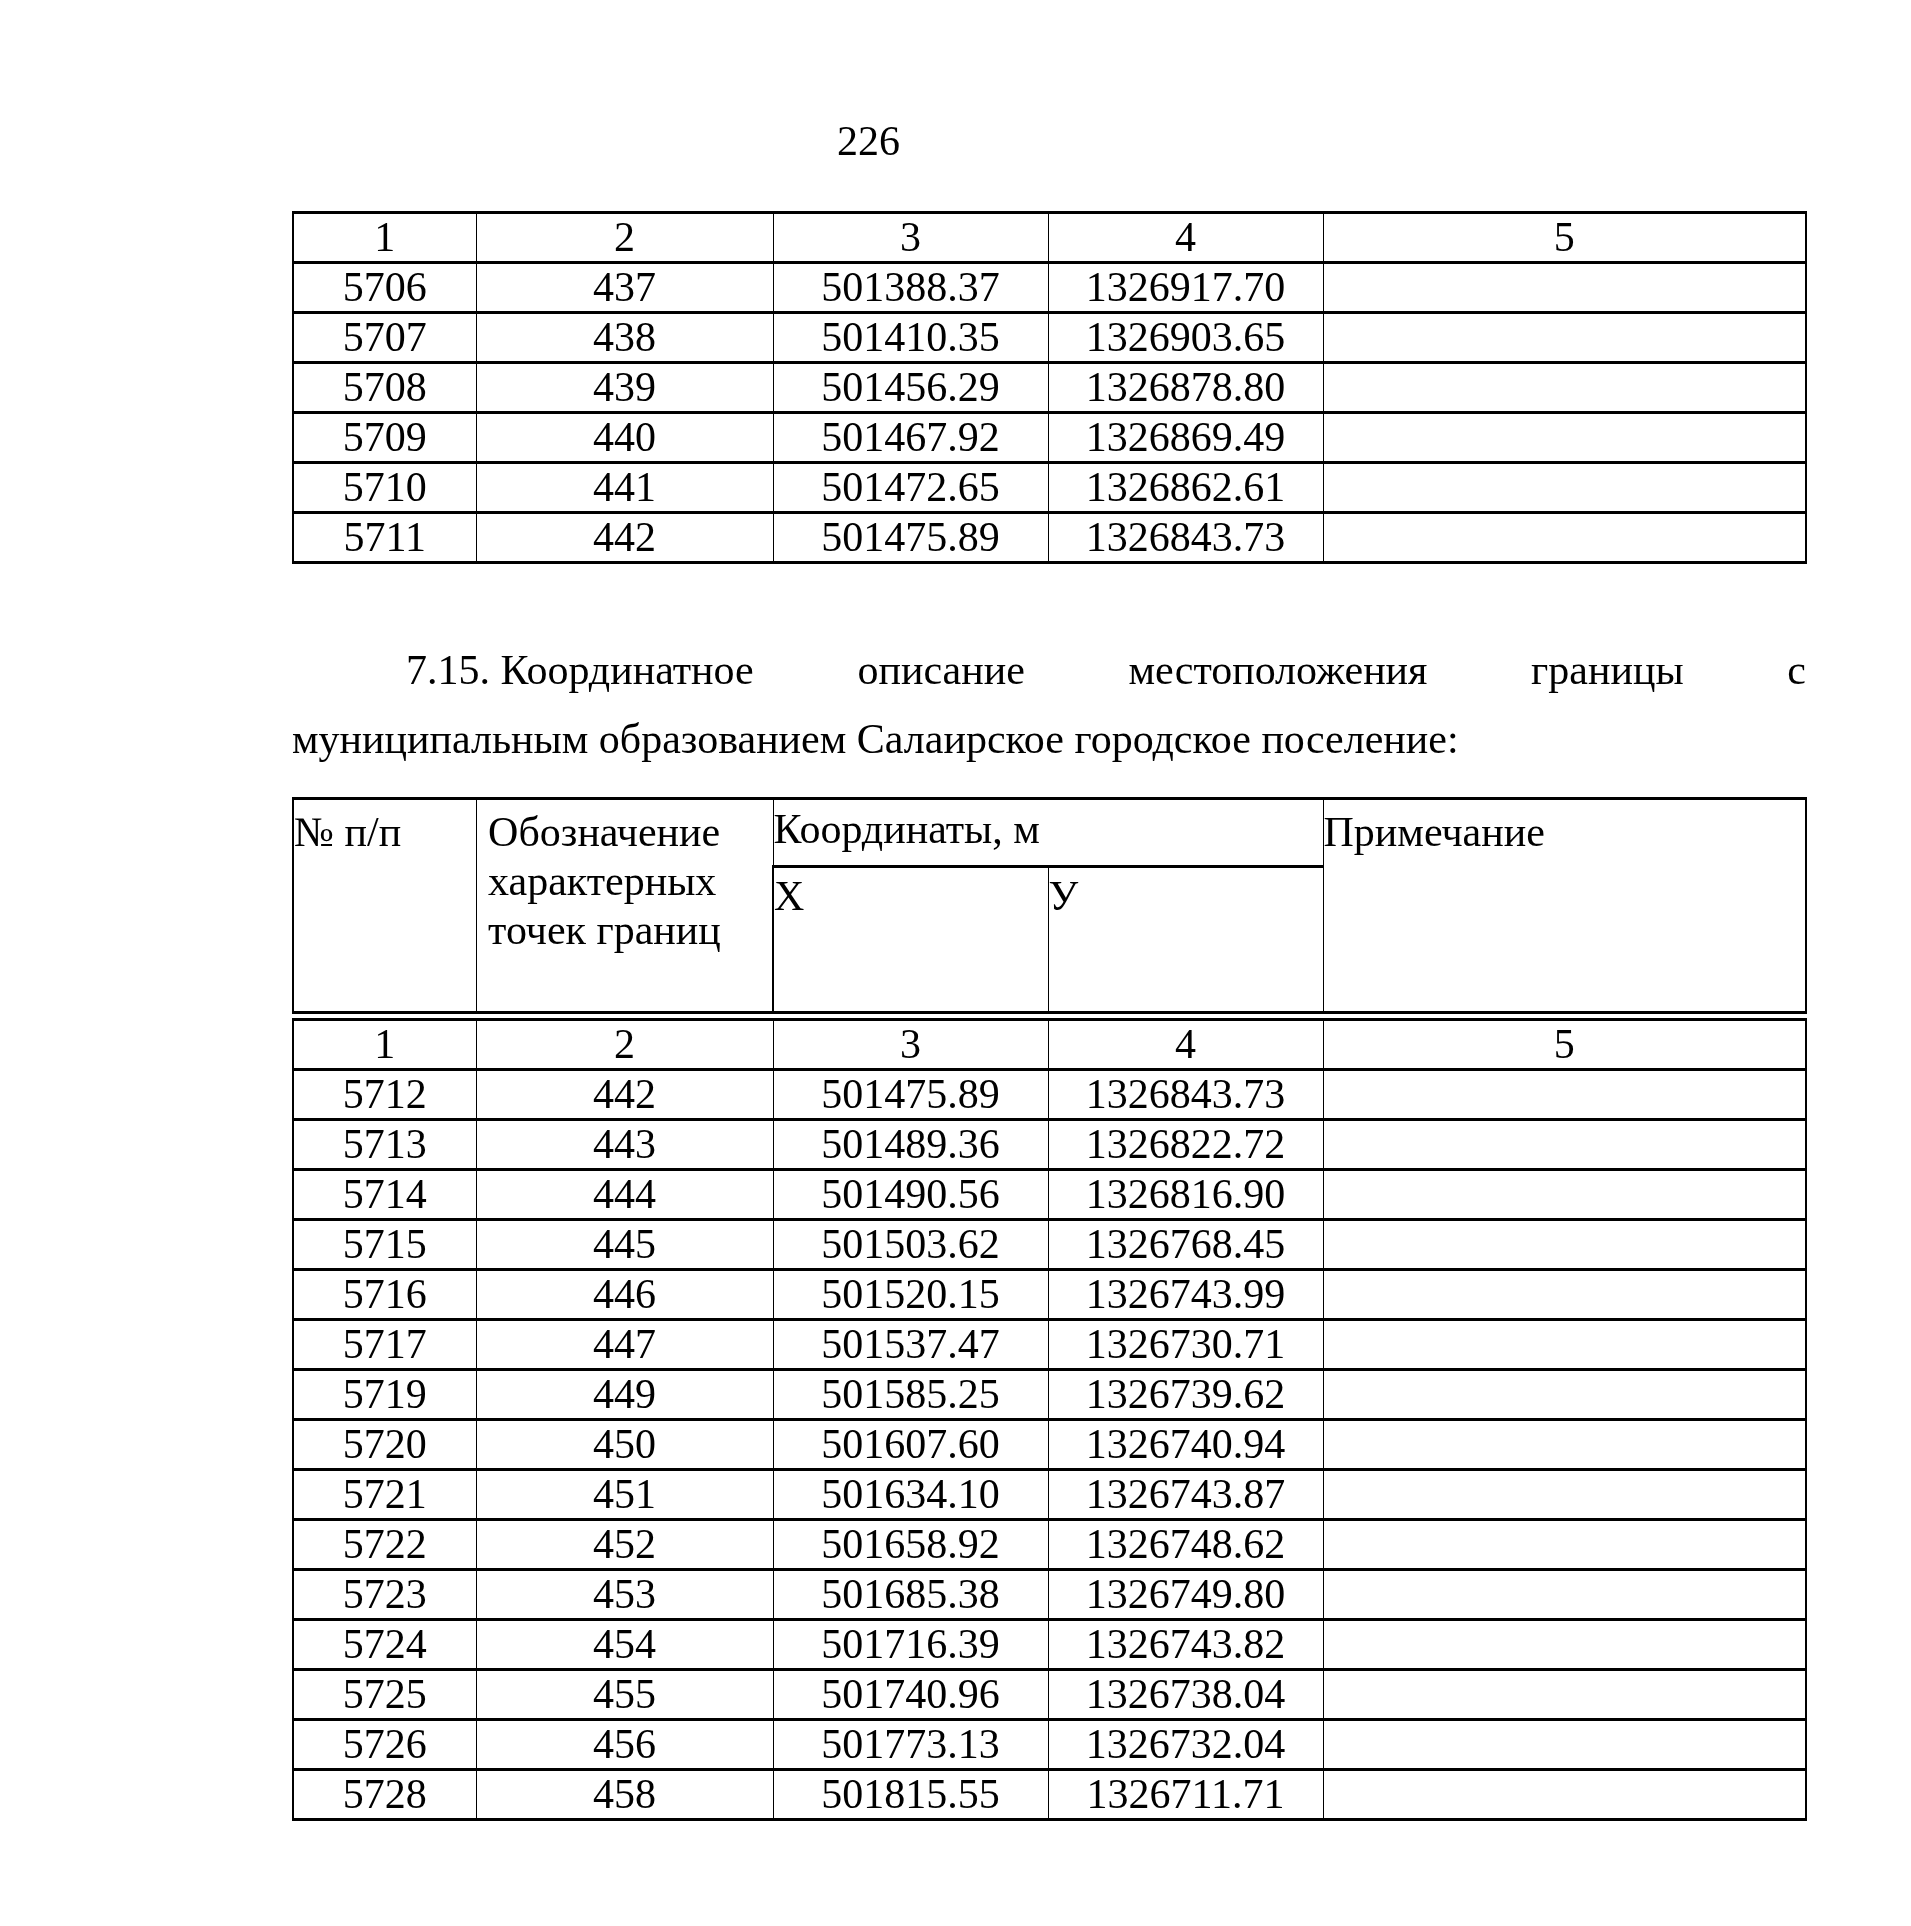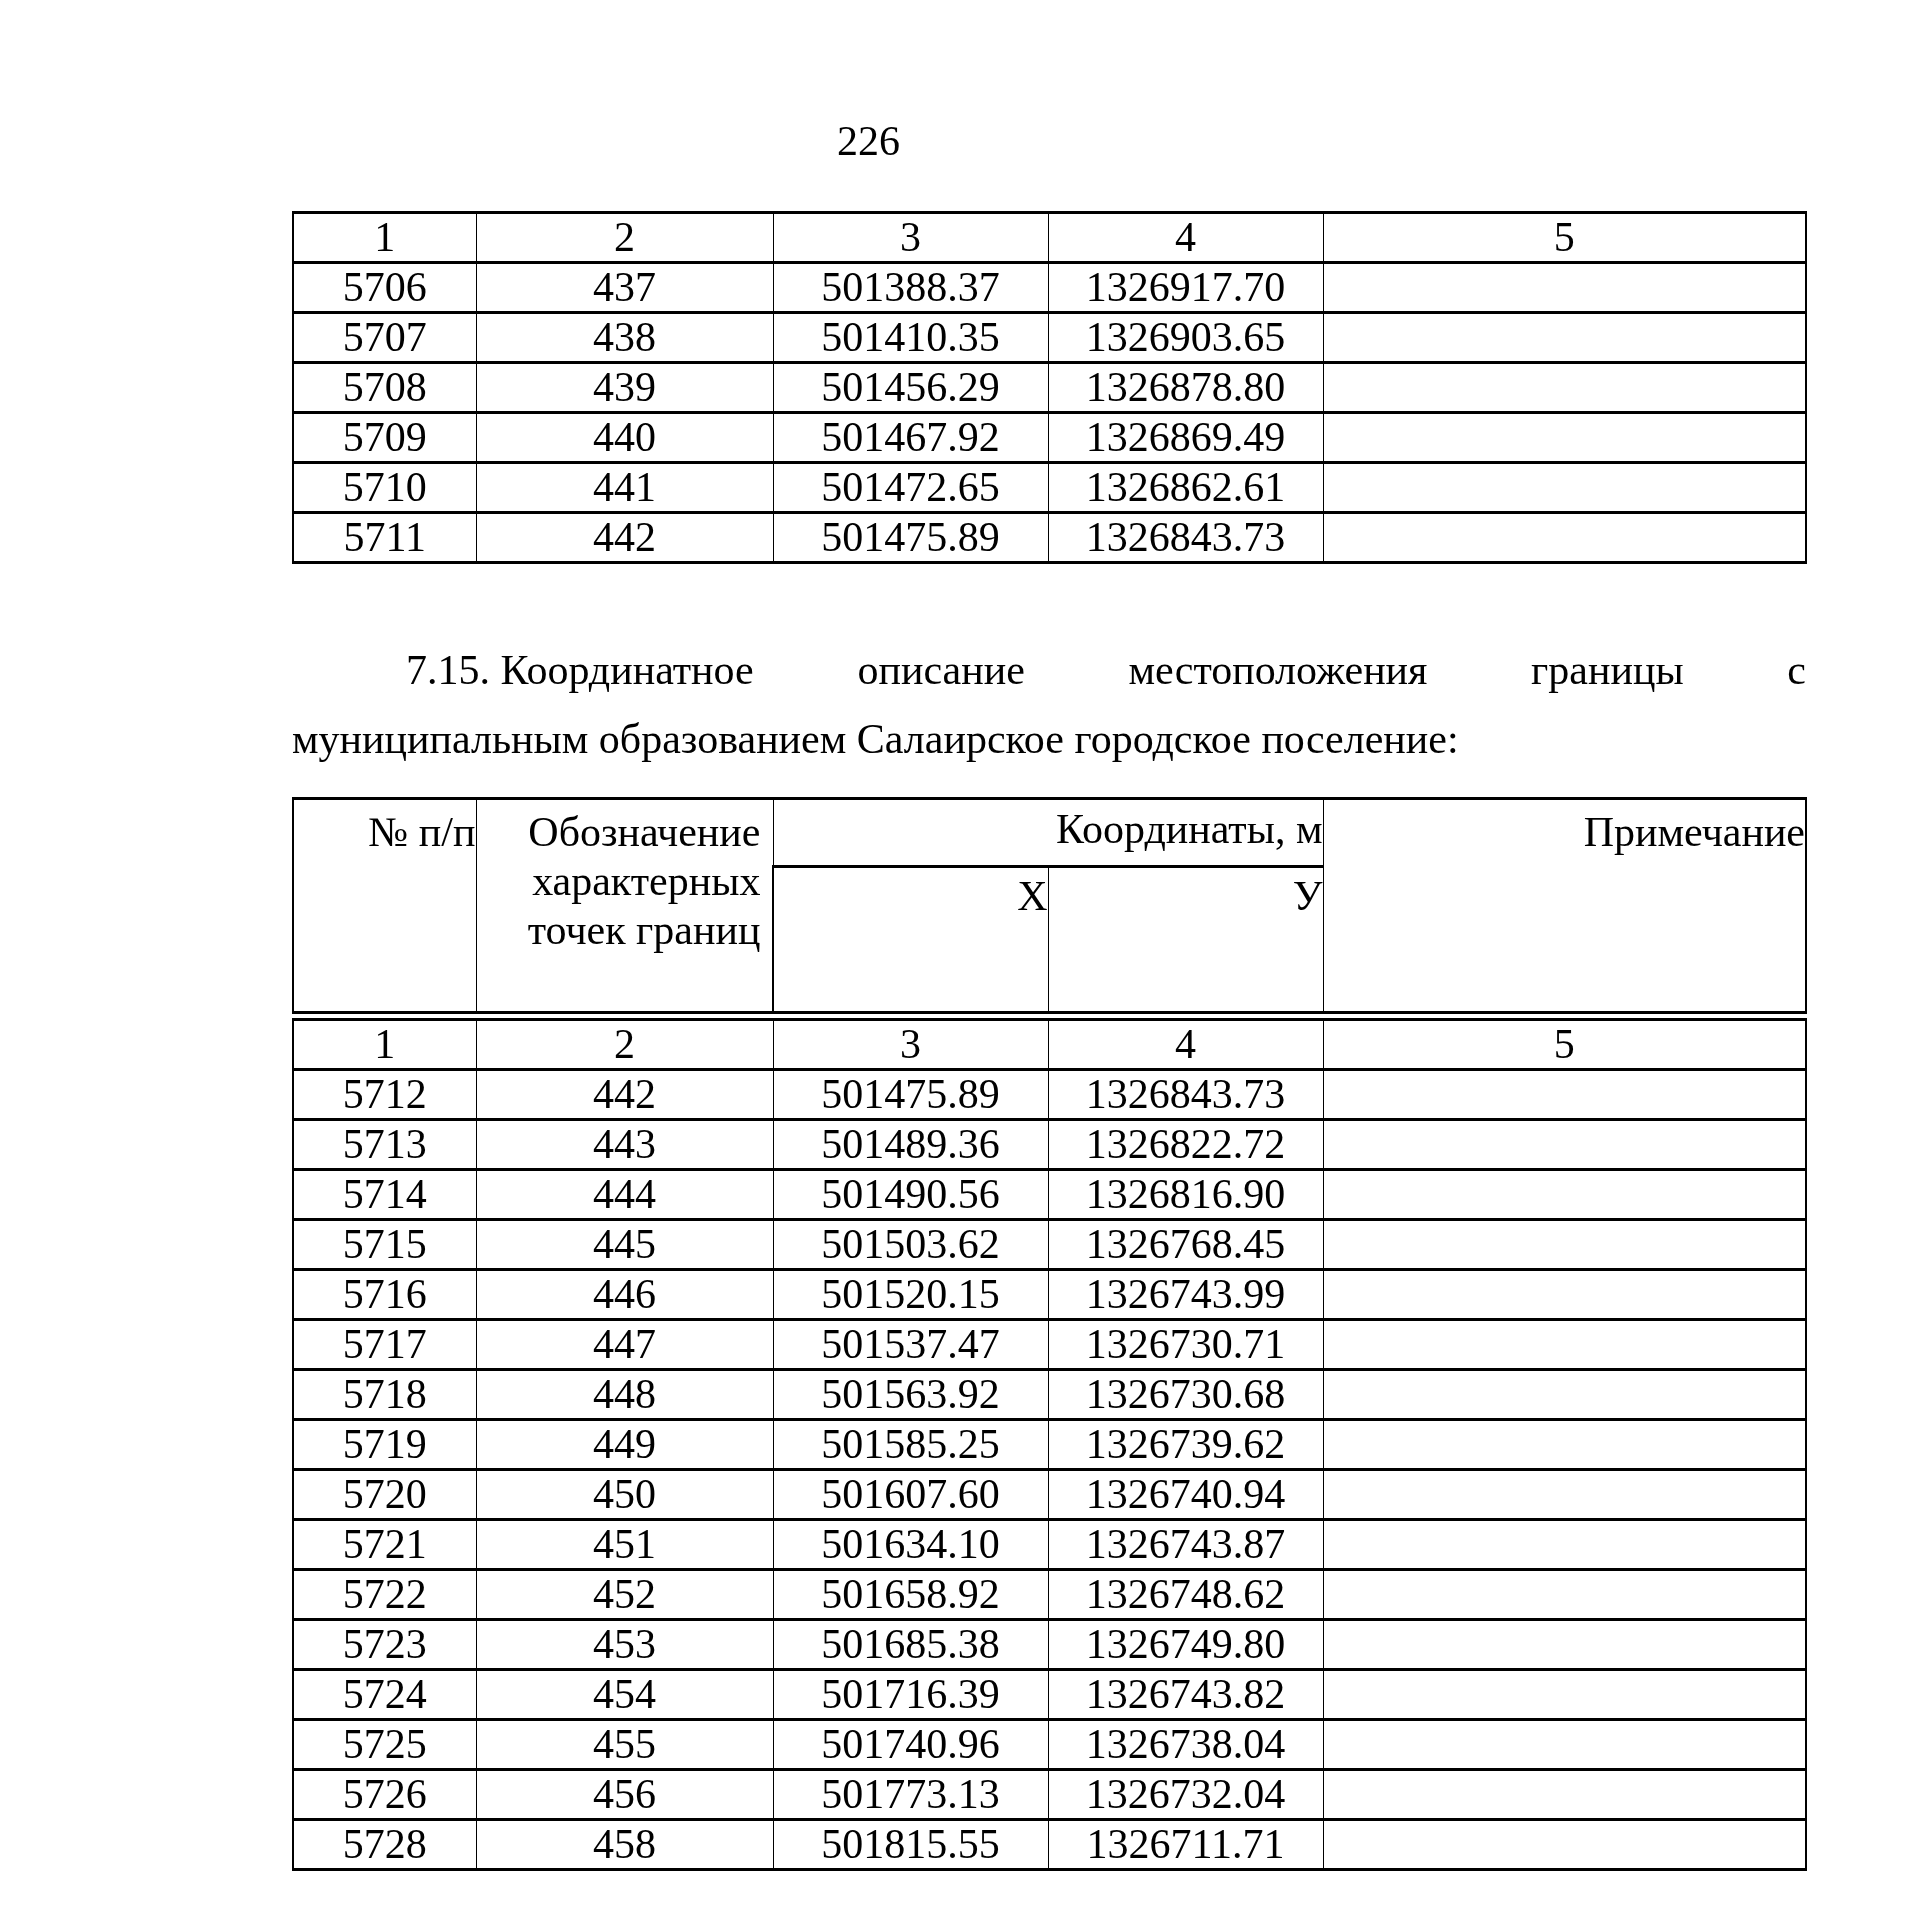--- a/index.html
+++ b/index.html
@@ -29,21 +29,21 @@
     position: absolute; left: 292px; width: 1514px; top: 636px;
     font-size: 42px; line-height: 69px;
   }
   .para .line1 { display: flex; justify-content: space-between; padding-left: 114px; align-items: flex-end; }
   .para .line2 { display: block; }
   #table-header {
     position: absolute; left: 292px; top: 797px; width: 1514px;
     border-collapse: collapse; table-layout: fixed; font-size: 42px;
   }
   #table-header td {
-    border: 1.2px solid #000; text-align: right; vertical-align: top; padding: 0;
+    border: 1.2px solid #000; text-align: left; vertical-align: top; padding: 0;
     line-height: 49px;
   }
   #table-header tr:first-child td { border-top: 3.1px solid #000; }
   #table-header tr:last-child td, #table-header td.rs { border-bottom: 3.1px solid #000; }
   #table-header td:first-child { border-left-width: 2.3px; }
   #table-header td.last { border-right-width: 2.3px; }
   #table-header td.coord-title { border-bottom: 3.1px solid #000; height: 65px; line-height: 58px; }
   #table-header td.xy { height: 139px; padding-top: 3.9px; }
   #table-header td.top-pad { padding-top: 7.7px; }
   #table-main { top: 1018px; }
@@ -199,27 +199,20 @@
         <td></td>
       </tr>
       <tr>
         <td>5717</td>
         <td>447</td>
         <td>501537.47</td>
         <td>1326730.71</td>
         <td></td>
       </tr>
       <tr>
-        <td>5718</td>
-        <td>448</td>
-        <td>501563.92</td>
-        <td>1326730.68</td>
-        <td></td>
-      </tr>
-      <tr>
         <td>5719</td>
         <td>449</td>
         <td>501585.25</td>
         <td>1326739.62</td>
         <td></td>
       </tr>
       <tr>
         <td>5720</td>
         <td>450</td>
         <td>501607.60</td>

